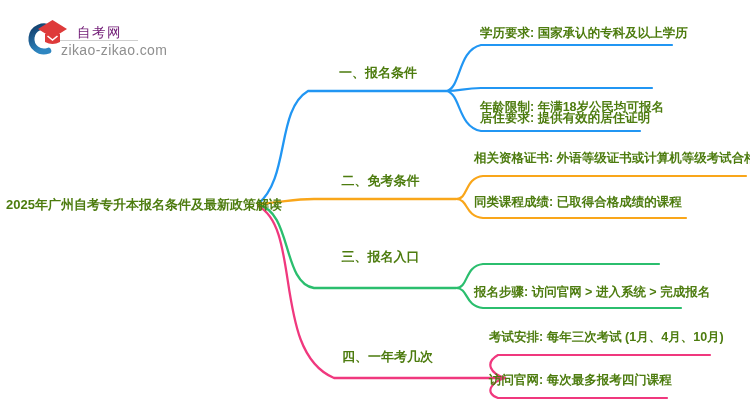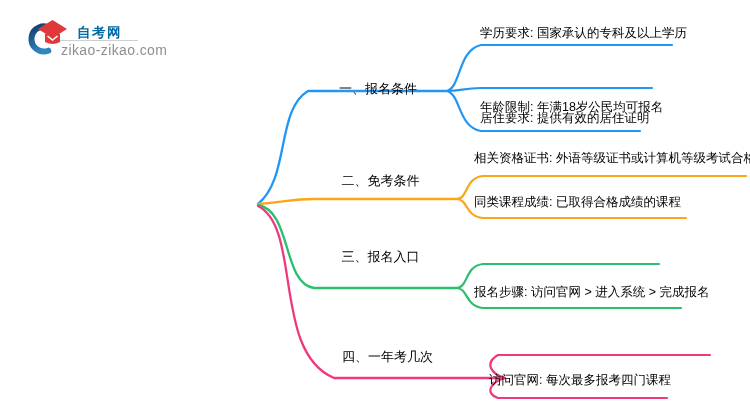--- a/index.html
+++ b/index.html
@@ -13,34 +13,34 @@
     font-family: "Liberation Sans", sans-serif;
   }
   svg.curves {
     position: absolute;
     left: 0; top: 0;
     width: 750px; height: 410px;
   }
   svg.curves path { fill: none; stroke-linecap: round; stroke-linejoin: round; }
   .txt {
     position: absolute;
-    color: #000000;
-    font-weight: 400;
+    color: #4d7c0f;
+    font-weight: 700;
     white-space: nowrap;
     line-height: 17px;
   }
   .root-node   { font-size: 13px; letter-spacing: 0px; }
   .branch-label{ font-size: 13px; text-align: center; }
   .child-node  { font-size: 12.5px; }
   
   .logo { position: absolute; left: 0; top: 0; width: 190px; height: 64px; }
   .logo-icon { position: absolute; left: 24px; top: 12px; }
   .logo-title {
     position: absolute; left: 77px; top: 24px;
-    font-size: 13.5px; font-weight: 700; color: #0369a1; letter-spacing: 1.5px;
+    font-size: 13.5px; font-weight: 400; color: #701a75; letter-spacing: 1.5px;
   }
   .logo-divider { position: absolute; left: 60px; top: 40px; width: 78px; height: 1px; background: #cfcfcf; }
   .logo-domain {
     position: absolute; left: 61px; top: 42px;
     font-size: 14px; color: #8f8f8f; letter-spacing: 0.4px; font-weight: 400;
   }
 </style>
 </head>
 <body>
 
@@ -79,29 +79,31 @@
         <polygon points="28.5,8 43,17 28.5,26 14,17" fill="#DE3A3A"></polygon>
         <path d="M21,22 L36,22 L36,30 Q28.5,34 21,30 Z" fill="#DE3A3A"></path>
         <polyline points="23.5,24 28.5,28 33.5,24" stroke="#ffffff" stroke-width="1.6" fill="none"></polyline>
       </g>
     </svg>
     <div class="logo-title">自考网</div>
     <div class="logo-divider"></div>
     <div class="logo-domain">zikao-zikao.com</div>
   </div>
 
+  <div class="txt root-node" style="left:6px; top:196px;">2025年广州自考专升本报名条件及最新政策解读</div>
 
-  <div class="txt branch-label" style="left:308px; top:64px; width:140px;margin-top:16px;">一、报名条件</div>
+  <div class="txt branch-label" style="left:308px; top:64px; width:140px;">一、报名条件</div>
   <div class="txt child-node" style="left:480px; top:25px;">学历要求: 国家承认的专科及以上学历</div>
   <div class="txt child-node" style="left:480px; top:67px;margin-top:32px;">年龄限制: 年满18岁公民均可报名</div>
   <div class="txt child-node" style="left:480px; top:110px;">居住要求: 提供有效的居住证明</div>
 
   <div class="txt branch-label" style="left:303px; top:172px; width:155px;">二、免考条件</div>
   <div class="txt child-node" style="left:474px; top:150px;">相关资格证书: 外语等级证书或计算机等级考试合格证</div>
   <div class="txt child-node" style="left:474px; top:194px;">同类课程成绩: 已取得合格成绩的课程</div>
 
   <div class="txt branch-label" style="left:303px; top:248px; width:155px;">三、报名入口</div>
   <div class="txt child-node" style="left:474px; top:284px;">报名步骤: 访问官网 &gt; 进入系统 &gt; 完成报名</div>
 
   <div class="txt branch-label" style="left:300px; top:348px; width:175px;">四、一年考几次</div>
+  <div class="txt child-node" style="left:489px; top:329px;">考试安排: 每年三次考试 (1月、4月、10月)</div>
   <div class="txt child-node" style="left:489px; top:372px;">访问官网: 每次最多报考四门课程</div>
 
 </div>
 
 </body></html>

